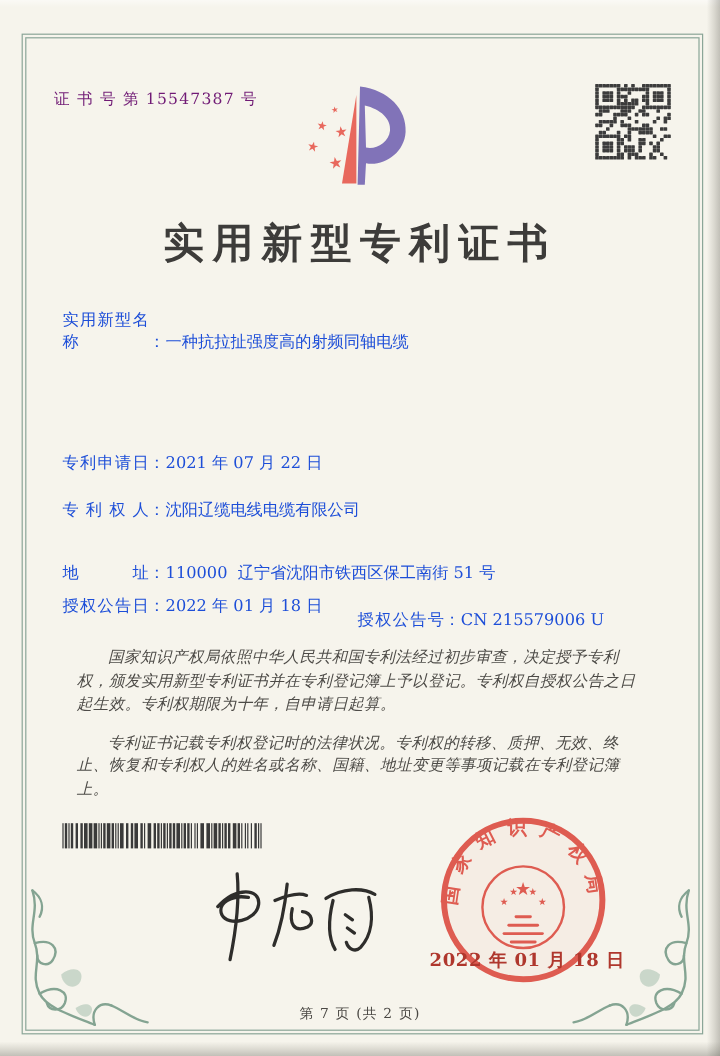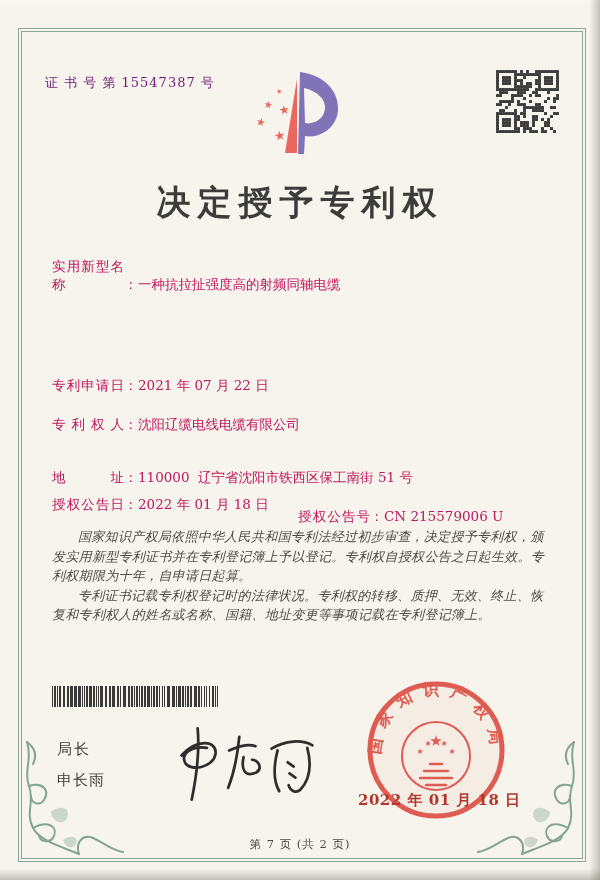--- a/index.html
+++ b/index.html
@@ -20,28 +20,28 @@
   .frame{position:absolute;left:18px;top:28px;right:14px;bottom:18px;
     border:1px solid #8ba698;}
   .frame::before{content:"";position:absolute;inset:2px;border:1px solid #8ba698;}
   .cert-no{position:absolute;left:45px;top:74px;font-size:13px;letter-spacing:1px;color:#701a75;white-space:pre;}
   .logo{position:absolute;left:248px;top:66px;width:106px;height:100px;}
   .qr{position:absolute;left:496px;top:70px;display:grid;grid-template-columns:repeat(21,3px);grid-auto-rows:3px;}
   .qr b{display:block;width:3px;height:3px;}
   .qr b.d{background:#3c3c3c;border-radius:0.5px;}
   .title{position:absolute;left:0;top:180px;width:100%;text-align:center;
     font-size:34px;font-weight:600;letter-spacing:7px;color:#3d3c3a;}
-  .row{position:absolute;left:52px;font-size:13.5px;white-space:nowrap;color:#be185d;}
+  .row{position:absolute;left:52px;font-size:13.5px;white-space:nowrap;color:#1d4ed8;}
   .flabel{display:inline-block;width:72px;text-align:justify;text-align-last:justify;white-space:normal;vertical-align:baseline;}
   .fcolon{display:inline-block;width:14px;}
   .fvalue{white-space:pre;}
   .group2{position:absolute;left:246px;top:12px;white-space:nowrap;}
   .paras{position:absolute;left:52px;top:527px;width:494px;font-size:13px;line-height:19.5px;
     font-style:italic;color:#4d4b47;}
-  .paras p{margin:0;text-indent:2em;letter-spacing:0.3px;}
+  .paras p{margin:12px;text-indent:2em;letter-spacing:0.3px;}
   .barcode{position:absolute;left:52px;top:686px;height:21px;display:flex;}
   .barcode i{display:block;background:#3a3a3a;height:100%;}
   .signer{position:absolute;left:57px;top:740px;font-size:15px;color:#3f3d3a;letter-spacing:2px;}
   .signer .name{margin-top:12px;letter-spacing:1px;}
   .signature{position:absolute;left:156px;top:720px;width:170px;height:88px;}
   .seal{position:absolute;left:366px;top:680px;width:140px;height:140px;opacity:.93;}
   .seal-date{position:absolute;left:358px;top:791px;width:154px;text-align:center;
     font-size:15px;font-weight:700;color:#af372d;letter-spacing:0.5px;white-space:pre;}
   .footer{position:absolute;left:0;top:837px;width:100%;text-align:center;
     font-size:11.5px;letter-spacing:1px;color:#4a4844;white-space:pre;}
@@ -508,21 +508,21 @@
       <b class="d"></b>
       <b class=""></b>
       <b class="d"></b>
       <b class="d"></b>
       <b class=""></b>
       <b class=""></b>
       <b class="d"></b>
       <b class=""></b>
     </div>
 
-  <div class="title">决定授予专利权</div>
+  <div class="title">实用新型专利证书</div>
 
   <div class="row" style="top:258px">
     <span class="flabel">实用新型名称</span><span class="fcolon">：</span><span class="fvalue">一种抗拉扯强度高的射频同轴电缆</span>
   </div>
   <div class="row" style="top:377px">
     <span class="flabel">专利申请日</span><span class="fcolon">：</span><span class="fvalue">2021 年 07 月 22 日</span>
   </div>
   <div class="row" style="top:416px">
     <span class="flabel">专利权人</span><span class="fcolon">：</span><span class="fvalue">沈阳辽缆电线电缆有限公司</span>
   </div>
@@ -591,24 +591,20 @@
       <i style="width:2px;margin-right:1px"></i>
       <i style="width:1px;margin-right:2px"></i>
       <i style="width:1px;margin-right:1px"></i>
       <i style="width:1px;margin-right:2px"></i>
       <i style="width:1px;margin-right:2px"></i>
       <i style="width:2px;margin-right:1px"></i>
       <i style="width:1px;margin-right:1px"></i>
       <i style="width:1px;margin-right:2px"></i>
     </div>
 
-  <div class="signer">
-    <div>局长</div>
-    <div class="name">申长雨</div>
-  </div>
 
   <svg class="signature" viewBox="0 0 200 100" aria-hidden="true">
     <g fill="none" stroke="#2e2d2b" stroke-width="3.2" stroke-linecap="round">
       <path d="M30,40 C48,20 72,22 70,38 C68,54 40,60 34,48 C29,37 44,28 60,31"></path>
       <path d="M49,8 C51,30 49,58 42,92"></path>
       <path d="M98,18 C96,38 92,60 85,78"></path>
       <path d="M86,34 C100,28 110,26 117,29"></path>
       <path d="M103,42 C100,56 104,66 118,60 C125,56 122,46 113,45"></path>
       <path d="M136,32 C152,22 172,21 184,28"></path>
       <path d="M143,34 C138,54 138,70 145,82"></path>

